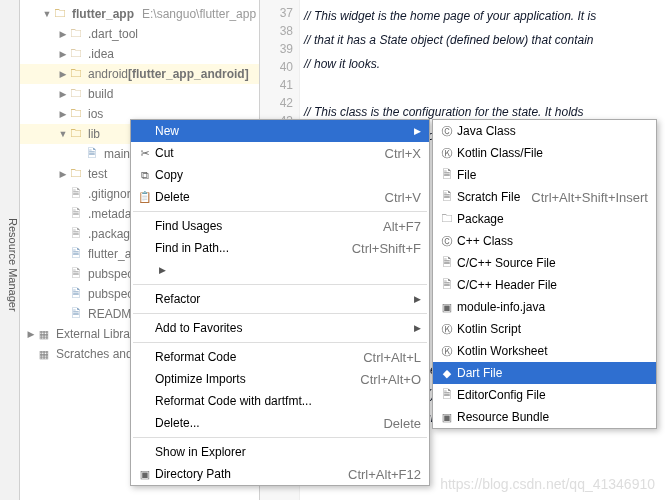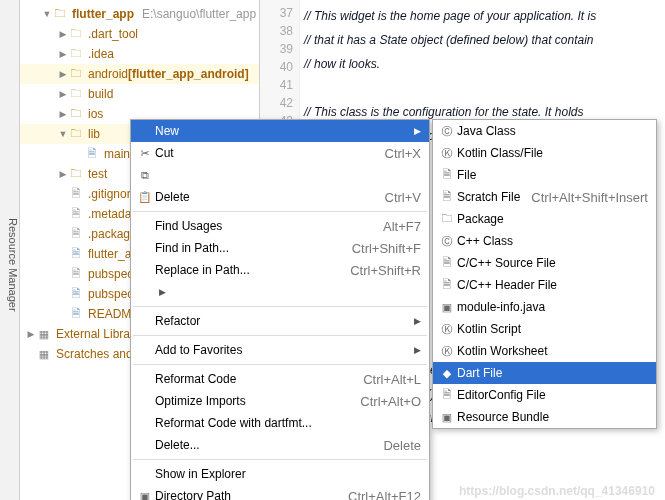--- a/index.html
+++ b/index.html
@@ -9,31 +9,31 @@
 .project-panel { width: 240px; border-right: 1px solid #d0d0d0; background: #fff; overflow: hidden; }
 .tree { padding: 4px 0; }
 .tree-row { display: flex; align-items: center; height: 20px; padding-left: 6px; white-space: nowrap; cursor: pointer; }
 .tree-row.sel { background: #fffae3; }
 .arrow { width: 10px; display: inline-block; color: #888; font-size: 9px; text-align: center; }
 .tree-icon { width: 16px; height: 16px; display: inline-flex; align-items: center; justify-content: center; margin-right: 4px; font-size: 11px; }
 .folder { color: #b8860b; }
 .folder-dim { color: #c0a060; }
 .file { color: #6a8fb5; }
 .file-gray { color: #888; }
-.label { color: #a16207; }
+.label { color: #737373; }
 .label.bold { font-weight: bold; }
 .hint { color: #999; margin-left: 8px; }
 .ind1 { padding-left: 22px; }
 .ind2 { padding-left: 38px; }
 .ind3 { padding-left: 54px; }
 
 .editor { flex: 1; background: #fff; position: relative; overflow: hidden; }
 .gutter { position: absolute; left: 0; top: 0; width: 40px; background: #f7f7f7; border-right: 1px solid #eee; height: 100%; text-align: right; padding-right: 6px; color: #aaa; font-family: Consolas, monospace; font-size: 11px; line-height: 18px; padding-top: 4px;}
 .code { position: absolute; left: 44px; top: 4px; font-family: Consolas, monospace; font-size: 12px; line-height: 24px; color: #0f172a; font-style: italic; white-space: pre; }
-.watermark { position: absolute; bottom: 2px; right: 10px; color: #ddd; font-size: 12px; font-style: normal; font-weight: bold;}
+.watermark { position: absolute; bottom: 8px; right: 10px; color: #ddd; font-size: 14px; font-style: normal;}
 
 .ctx-menu { position: absolute; background: #fff; border: 1px solid #aaa; box-shadow: 2px 2px 6px rgba(0,0,0,0.25); }
 .ctx-menu.main { left: 130px; top: 119px; width: 300px; }
 .ctx-menu.sub { left: 432px; top: 119px; width: 225px; }
 .menu-row { display: flex; align-items: center; height: 22px; padding: 0 8px 0 4px; cursor: pointer; }
 .menu-row.hl { background: #2f6fd0; color: #fff; }
 .menu-row.hl .mi-icon, .menu-row.hl .shortcut, .menu-row.hl .sub-arrow { color: #fff; }
 .mi-icon { width: 20px; display: inline-flex; justify-content: center; color: #666; font-size: 11px; }
 .mi-label { flex: 1; }
 .shortcut { color: #777; font-size: 13px; }
@@ -176,44 +176,40 @@
       <span class="mi-label">New</span>
       <span class="sub-arrow">▶</span>
     </div>
     <div class="menu-row">
       <span class="mi-icon">✂</span>
       <span class="mi-label">Cut</span>
       <span class="shortcut">Ctrl+X</span>
     </div>
     <div class="menu-row">
       <span class="mi-icon">⧉</span>
+      <span class="mi-label">Copy</span>
     </div>
     <div class="menu-row">
       <span class="mi-icon">📋</span>
       <span class="mi-label">Delete</span>
       <span class="shortcut">Ctrl+V</span>
     </div>
     <div class="sep"></div>
     <div class="menu-row">
       <span class="mi-icon"></span>
       <span class="mi-label">Find Usages</span>
       <span class="shortcut">Alt+F7</span>
     </div>
     <div class="menu-row">
       <span class="mi-icon"></span>
       <span class="mi-label">Find in Path...</span>
       <span class="shortcut">Ctrl+Shift+F</span>
     </div>
     <div class="menu-row">
       <span class="mi-icon"></span>
-      <span class="mi-label">Replace in Path...</span>
-      <span class="shortcut">Ctrl+Shift+R</span>
-    </div>
-    <div class="menu-row">
-      <span class="mi-icon"></span>
       <span class="sub-arrow">▶</span>
     </div>
     <div class="sep"></div>
     <div class="menu-row">
       <span class="mi-icon"></span>
       <span class="mi-label">Refactor</span>
       <span class="sub-arrow">▶</span>
     </div>
     <div class="sep"></div>
     <div class="menu-row">

